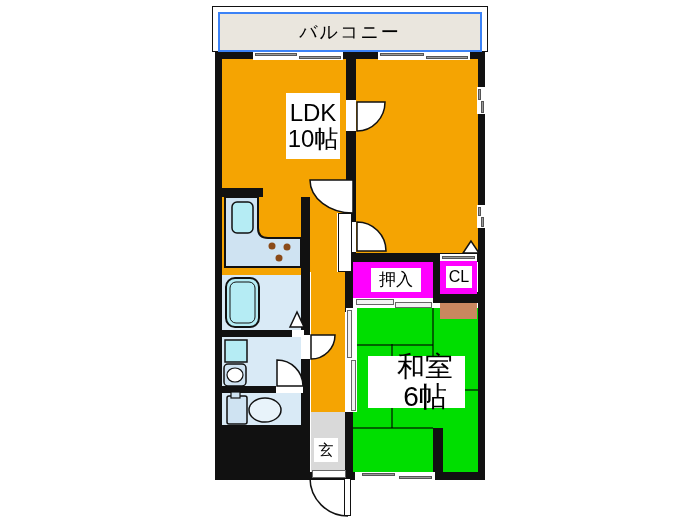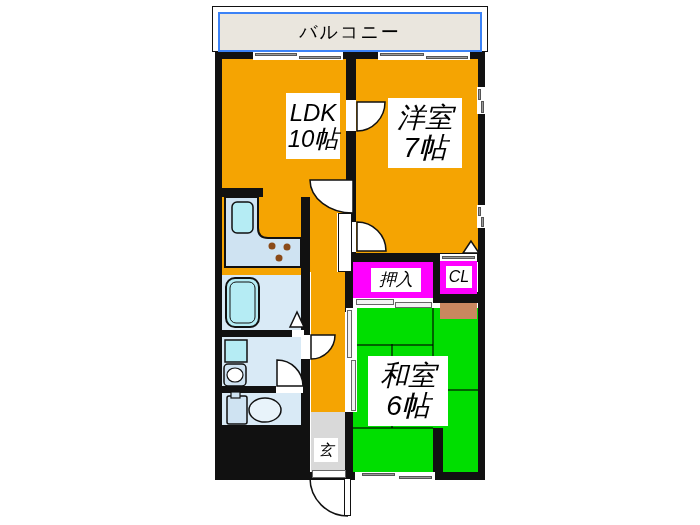--- a/index.html
+++ b/index.html
@@ -7,21 +7,21 @@
           font-family:"Liberation Sans","DejaVu Sans",sans-serif;color:#000;}
   .wall{position:absolute;background:var(--wall,#111);}
   .fill{position:absolute;}
   .orange{background:var(--orange,#F5A402);}
   .green{background:var(--green,#00DE00);}
   .magenta{background:var(--magenta,#FF00FF);}
   .floorblue{background:var(--floor_blue,#D9EAF6);}
   .grey{background:var(--genkan_grey,#D9D9D9);}
   .labelbox{position:absolute;background:#fff;display:flex;flex-direction:column;
             align-items:center;justify-content:center;line-height:1.08;font-weight:500;
-            text-align:center;white-space:nowrap;font-style:italic;}
+            text-align:center;white-space:nowrap;}
   .win{position:absolute;background:#fff;}
   .winbar{position:absolute;background:#9a9a9a;border:1px solid #555;box-sizing:border-box;}
   .slidebar{position:absolute;background:#f2f2f2;border:1px solid #666;box-sizing:border-box;}
   .gap{position:absolute;background:#fff;}
   .panel{position:absolute;background:#fff;border:1.5px solid #111;box-sizing:border-box;}
   .tatami-line{position:absolute;background:rgba(0,0,0,0.55);}
   .balcony-frame{position:absolute;border:1.5px solid #111;background:#fff;box-sizing:border-box;}
   .balcony{position:absolute;background:var(--balcony,#EAE6DE);border:2px solid #3b82f6;
            box-sizing:border-box;display:flex;align-items:center;justify-content:center;
            font-size:18px;letter-spacing:2px;}
@@ -134,25 +134,21 @@
     <path d="M357,251 L357,222 A29,29 0 0 1 386,251 Z" fill="#fff" stroke="#111" stroke-width="1.5"></path>
     <path d="M277,386 L277,360 A26,26 0 0 1 303,386 Z" fill="#fff" stroke="#111" stroke-width="1.5"></path>
     <path d="M311,335 L311,359 A24,24 0 0 0 335,335 Z" fill="#fff" stroke="#111" stroke-width="1.5"></path>
     <path d="M310,478 A38,38 0 0 0 348,516" fill="none" stroke="#111" stroke-width="1.5"></path>
   </svg>
 
   <div class="labelbox" style="left:286px;top:93px;width:54px;height:66px;font-size:24px;">
     <span>LDK</span>
     <span>10帖</span>
   </div>
-  <div class="labelbox" style="left:388px;top:98px;width:74px;height:70px;font-size:28px;">
-    <span>洋室</span>
-    <span>7帖</span>
-  </div>
-  <div class="labelbox" style="left:368px;top:356px;width:80px;height:70px;font-size:28px;">
+  <div class="labelbox" style="left:368px;top:356px;width:80px;height:52px;font-size:28px;padding-left:17px;">
     <span>和室</span>
     <span>6帖</span>
   </div>
   <div class="labelbox" style="left:371px;top:268px;width:50px;height:24px;font-size:17px;">
     <span>押入</span>
   </div>
   <div class="labelbox" style="left:446px;top:266px;width:26px;height:22px;font-size:16px;">
     <span>CL</span>
   </div>
   <div class="labelbox" style="left:314px;top:438px;width:24px;height:24px;font-size:15px;">

